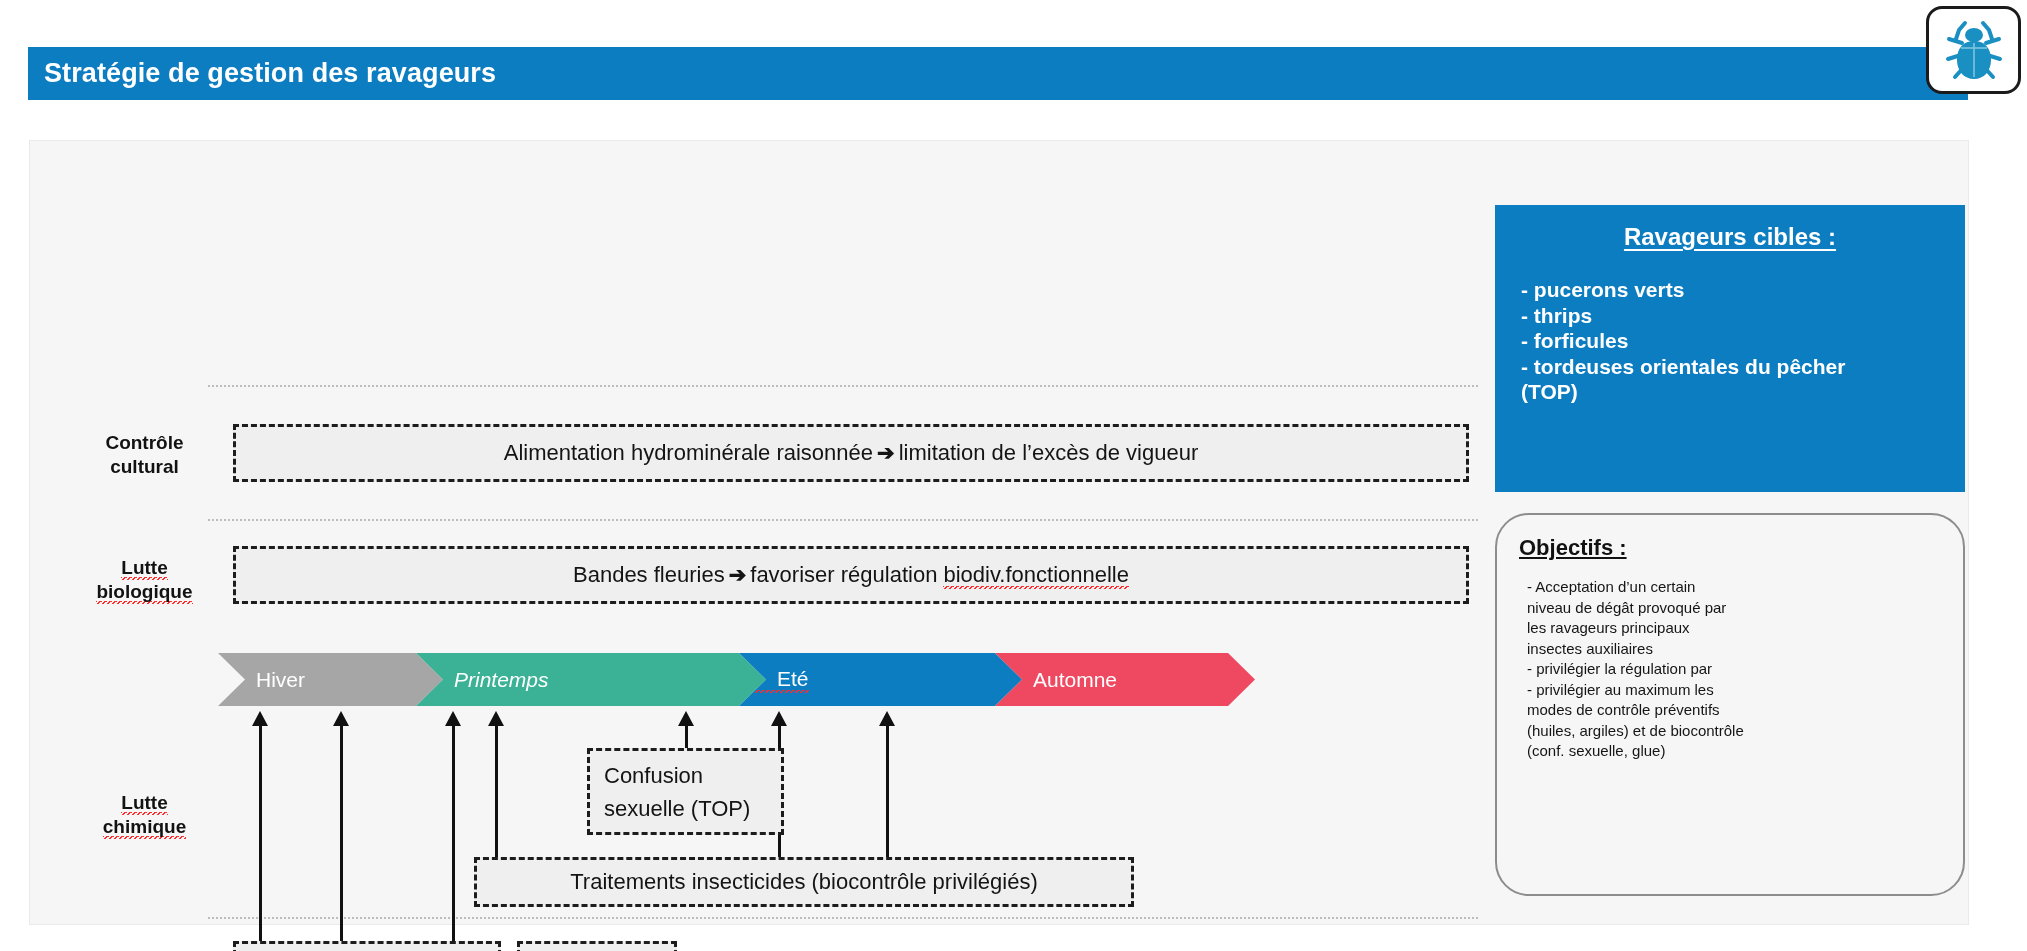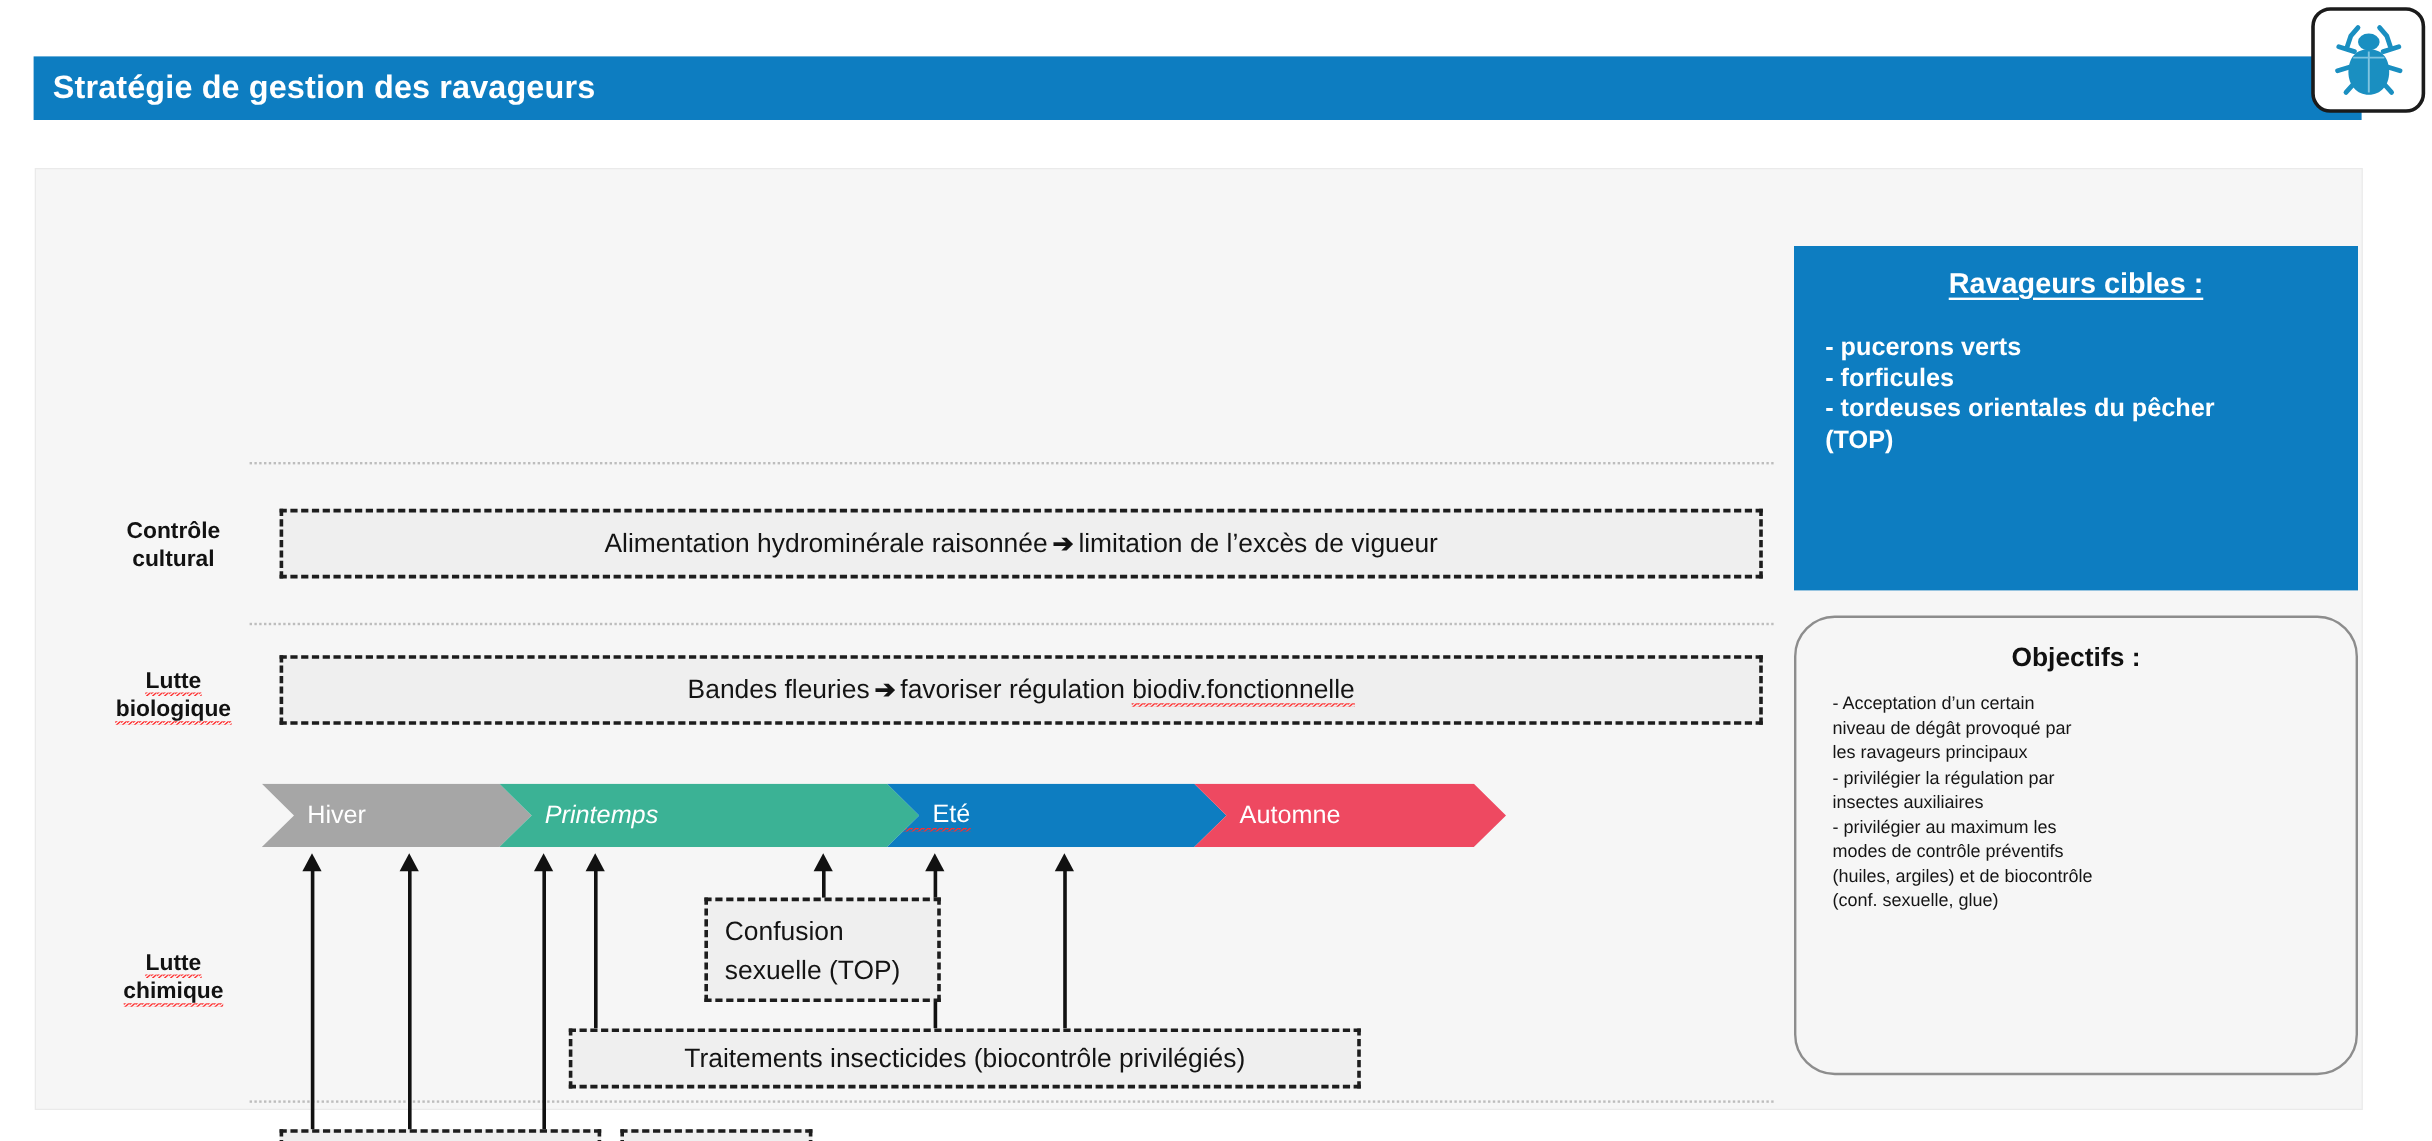--- a/index.html
+++ b/index.html
@@ -211,25 +211,26 @@
     top: 513px;
     width: 470px;
     height: 383px;
     background: #f6f6f6;
     border: 2px solid #8d8d8d;
     border-radius: 34px;
     box-sizing: border-box;
     padding: 20px 22px 0 22px;
   }
   #goals-title {
-    text-align: center;
+    text-align: left;
     font-size: 22px;
     font-weight: bold;
     color: #111111;
     margin-bottom: 16px;
+    text-decoration: underline;
   }
   #goals-body {
     font-size: 15px;
     color: #151515;
     line-height: 1.37;
     padding-left: 8px;
   }
   .goal-line { display: block; }
 </style>
 </head>
@@ -339,31 +340,32 @@
       <br>
       
     </span>
   </div>
 
 </div>
 
 <div id="panel-targets">
   <div id="targets-title">Ravageurs cibles :</div>
   <div class="target-item">- pucerons verts</div>
+  <div class="target-item">- thrips</div>
   <div class="target-item">- forficules</div>
   <div class="target-item">- tordeuses orientales du pêcher</div>
   <div class="target-item">(TOP)</div>
 </div>
 
 <div id="panel-goals">
   <div id="goals-title">Objectifs :</div>
   <div id="goals-body">
     <span class="goal-line">- Acceptation d’un certain</span>
     <span class="goal-line">niveau de dégât provoqué par</span>
     <span class="goal-line">les ravageurs principaux</span>
+    <span class="goal-line">insectes auxiliaires</span>
     <span class="goal-line">-  privilégier la régulation par</span>
-    <span class="goal-line">insectes auxiliaires</span>
     <span class="goal-line">- privilégier au maximum les</span>
     <span class="goal-line">modes de contrôle préventifs</span>
     <span class="goal-line">(huiles, argiles) et de biocontrôle</span>
     <span class="goal-line">(conf. sexuelle, glue)</span>
   </div>
 </div>
 
 </body></html>

